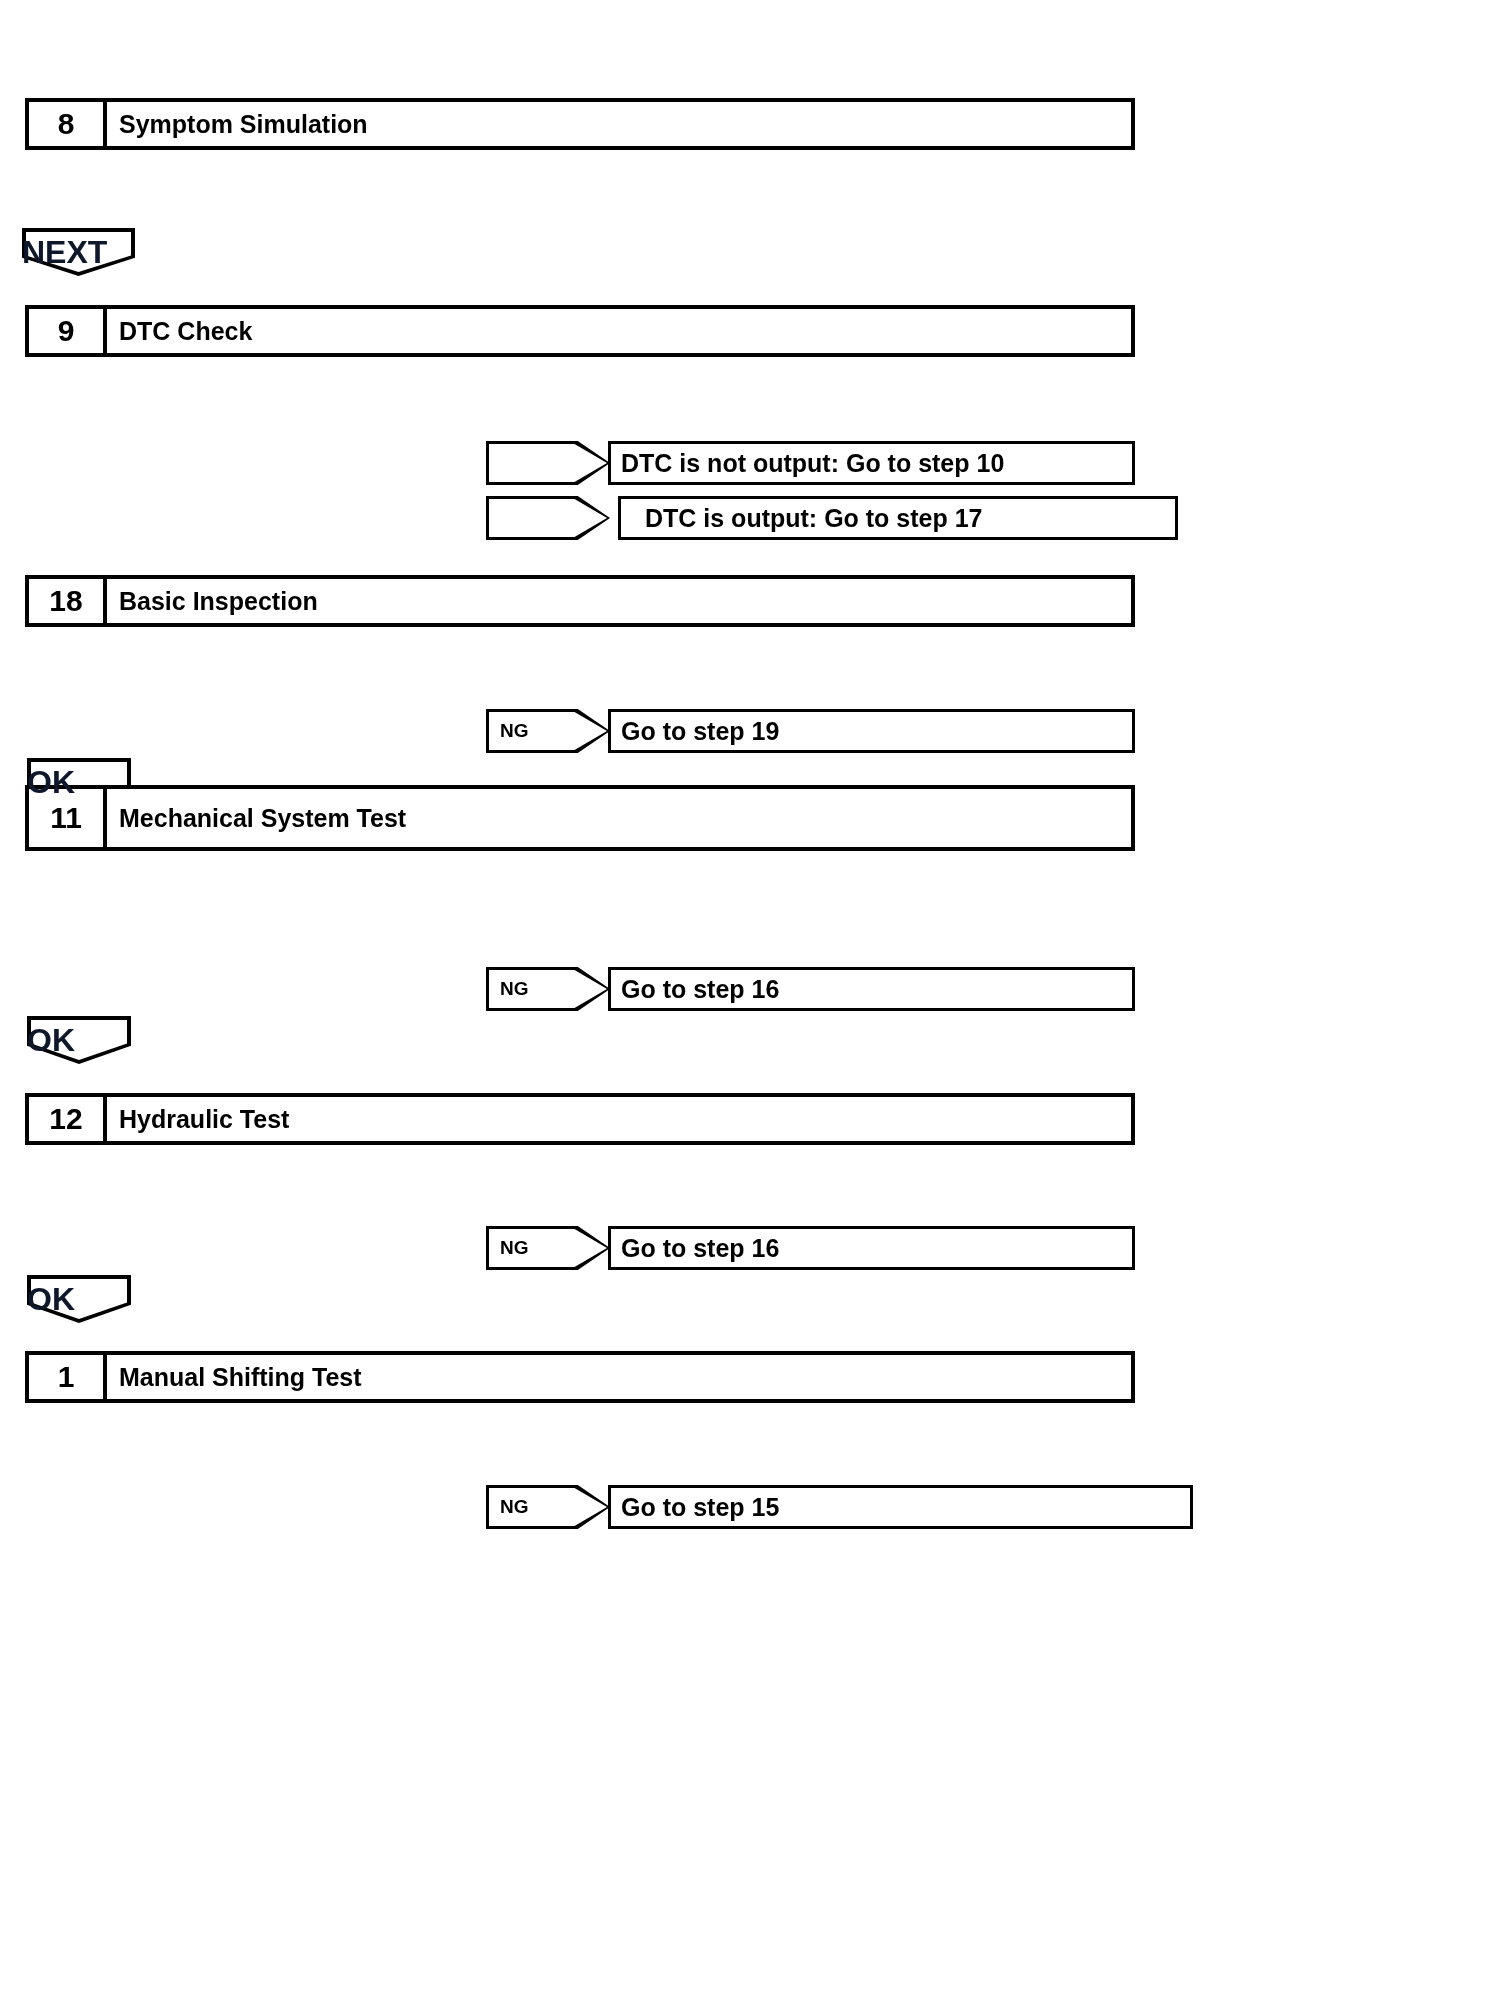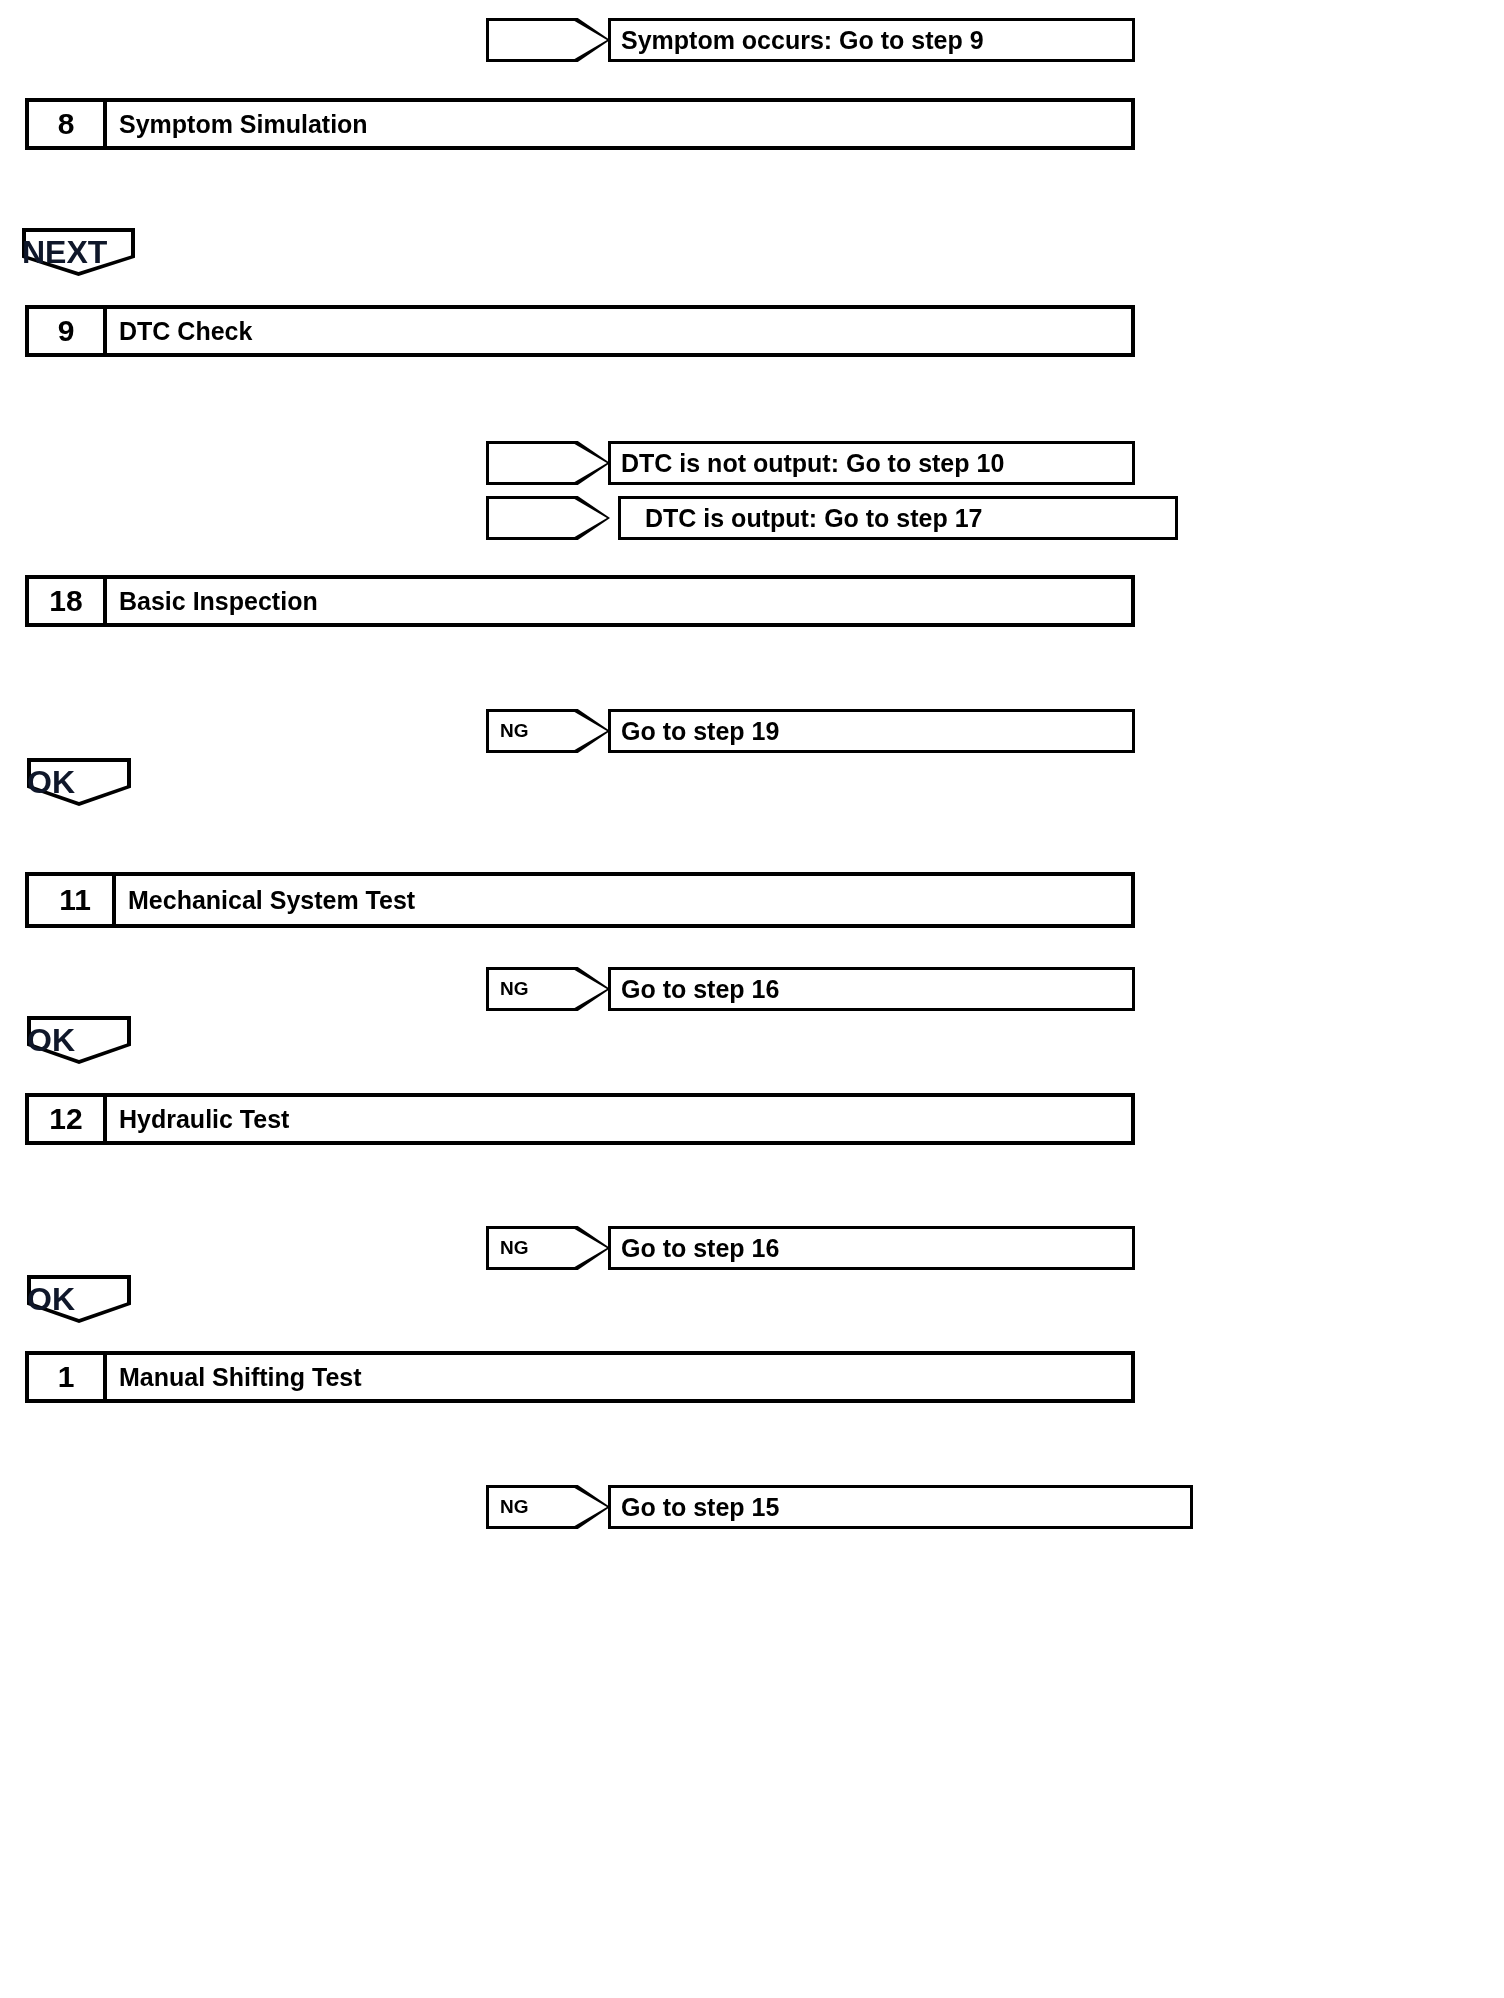--- a/index.html
+++ b/index.html
@@ -139,24 +139,20 @@
     font-weight: bold;
     color: #0f172a;
     z-index: 3;
     white-space: nowrap;
   }
 </style>
 </head>
 <body>
 
 <div id="page">
-    <div class="branch-row" style="left: 486px; top: 18px; width: 649px;">
-      <div class="arrow-tag" style="width: 124px;"></div>
-      <div class="result-box" style="left: 122px; width: 527px;">Symptom occurs: Go to step 9</div>
-    </div>
     <div class="step-row" style="left: 25px; top: 98px; width: 1110px; height: 52px;">
       <div class="step-num">8</div>
       <div class="step-title">Symptom Simulation</div>
     </div>
     <div class="down-badge" style="left: 22px; top: 228px; width: 113px; height: 48px;">
       <div class="shape"></div>
       <div class="txt">NEXT</div>
     </div>
     <div class="step-row" style="left: 25px; top: 305px; width: 1110px; height: 52px;">
       <div class="step-num">9</div>
@@ -176,21 +172,21 @@
     </div>
     <div class="branch-row" style="left: 486px; top: 709px; width: 649px;">
       <div class="arrow-tag" style="width: 124px;"></div>
       <div class="arrow-label">NG</div>
       <div class="result-box" style="left: 122px; width: 527px;">Go to step 19</div>
     </div>
     <div class="down-badge" style="left: 27px; top: 758px; width: 104px; height: 48px;">
       <div class="shape"></div>
       <div class="txt">OK</div>
     </div>
-    <div class="step-row" style="left: 25px; top: 872px; width: 1110px; height: 56px; padding-left: 9px;">
+    <div class="step-row" style="left: 25px; top: 785px; width: 1110px; height: 66px;">
       <div class="step-num">11</div>
       <div class="step-title">Mechanical System Test</div>
     </div>
     <div class="branch-row" style="left: 486px; top: 967px; width: 649px;">
       <div class="arrow-tag" style="width: 124px;"></div>
       <div class="arrow-label">NG</div>
       <div class="result-box" style="left: 122px; width: 527px;">Go to step 16</div>
     </div>
     <div class="down-badge" style="left: 27px; top: 1016px; width: 104px; height: 48px;">
       <div class="shape"></div>

